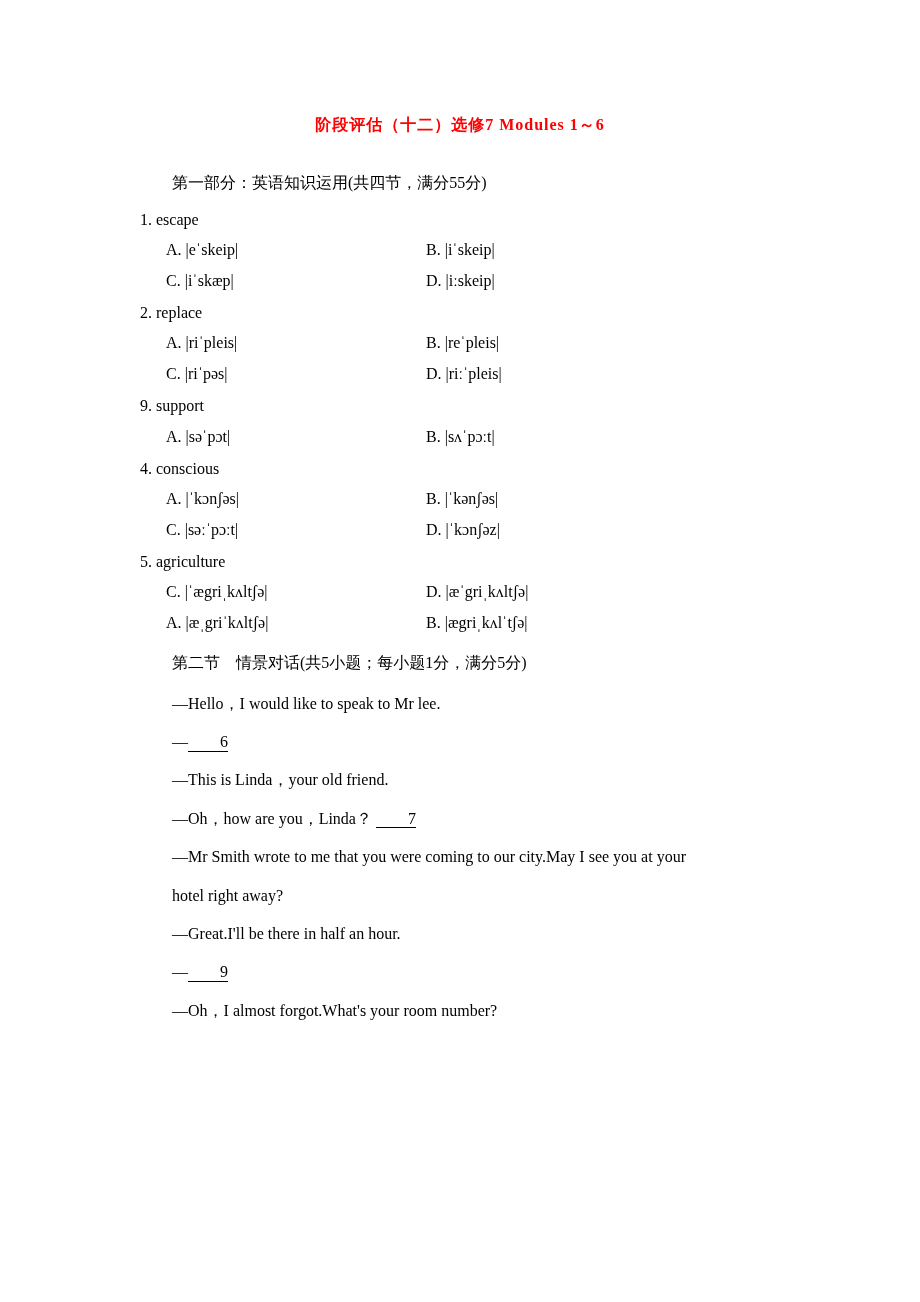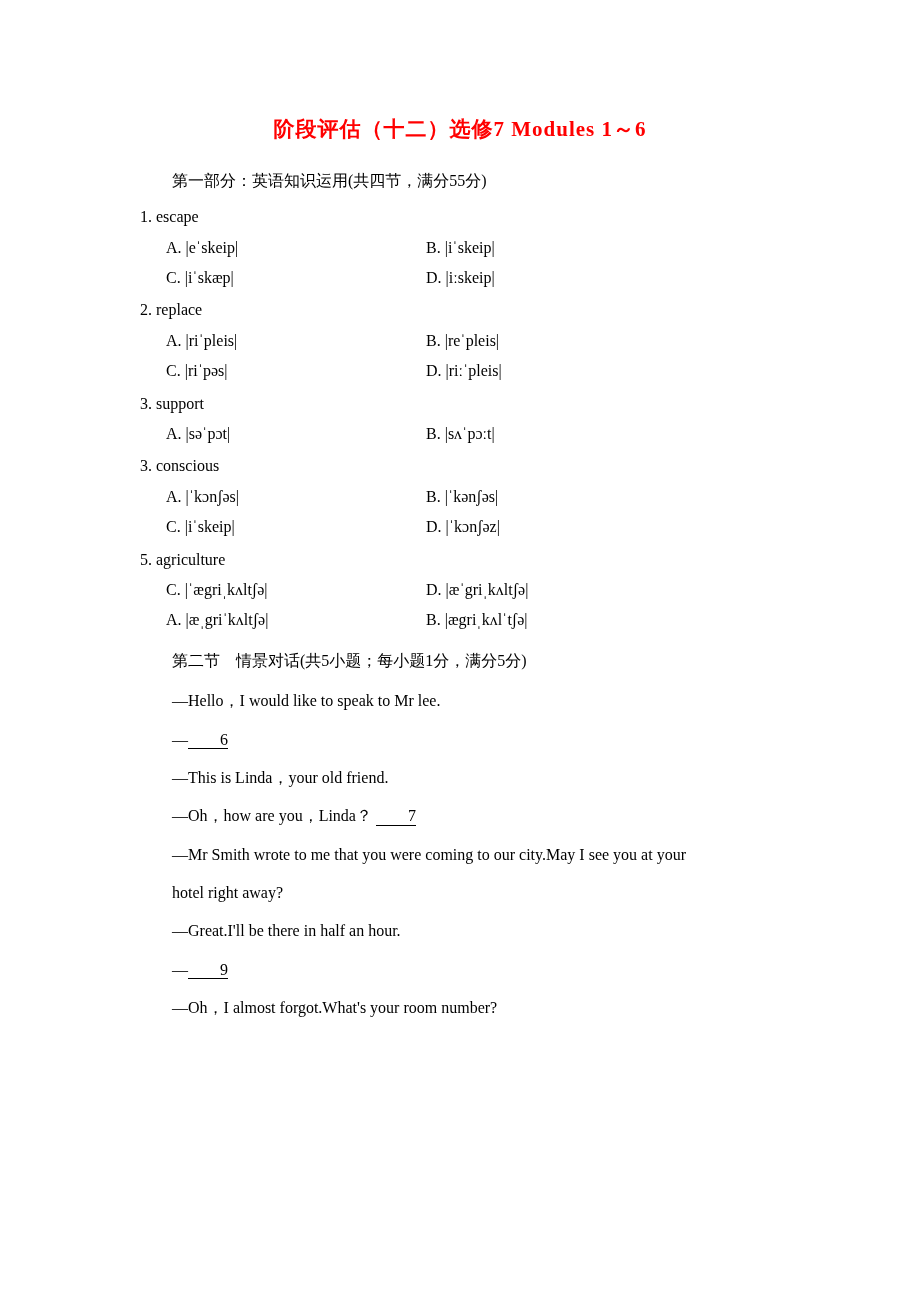--- a/index.html
+++ b/index.html
@@ -10,24 +10,24 @@
   }
   .page {
     padding: 110px 140px 60px 140px;
     font-family: "SimSun", "宋体", serif;
     font-size: 16px;
     color: #000000;
     line-height: 1.9;
   }
   .title {
     text-align: center;
-    font-size: 21px;
+    font-size: 16px;
     font-weight: bold;
     color: #ff0000;
-    margin-bottom: 16px;
+    margin-bottom: 28px;
     letter-spacing: 1px;
   }
   .section {
     margin-bottom: 6px;
     text-indent: 2em;
   }
   .q-block {
     font-family: "Times New Roman", serif;
     font-size: 16px;
     line-height: 1.9;
@@ -91,35 +91,35 @@
       <span class="opt colA">A. |riˈpleis|</span>
       <span class="opt colB">B. |reˈpleis|</span>
     </div>
     <div class="opts-row">
       <span class="opt colA">C. |riˈpəs|</span>
       <span class="opt colB">D. |riːˈpleis|</span>
     </div>
   </div>
 
   <div class="q-block">
-    <div class="q-head">3. support</div>
+    <div class="q-head">9. support</div>
     <div class="opts-row">
       <span class="opt colA">A. |səˈpɔt|</span>
       <span class="opt colB">B. |sʌˈpɔːt|</span>
     </div>
   </div>
 
   <div class="q-block">
-    <div class="q-head">3. conscious</div>
+    <div class="q-head">4. conscious</div>
     <div class="opts-row">
       <span class="opt colA">A. |ˈkɔnʃəs|</span>
       <span class="opt colB">B. |ˈkənʃəs|</span>
     </div>
     <div class="opts-row">
-      <span class="opt colA">C. |iˈskeip|</span>
+      <span class="opt colA">C. |səːˈpɔːt|</span>
       <span class="opt colB">D. |ˈkɔnʃəz|</span>
     </div>
   </div>
 
   <div class="q-block">
     <div class="q-head">5. agriculture</div>
     <div class="opts-row">
       <span class="opt colA">C. |ˈægriˌkʌltʃə|</span>
       <span class="opt colB">D. |æˈgriˌkʌltʃə|</span>
     </div>

